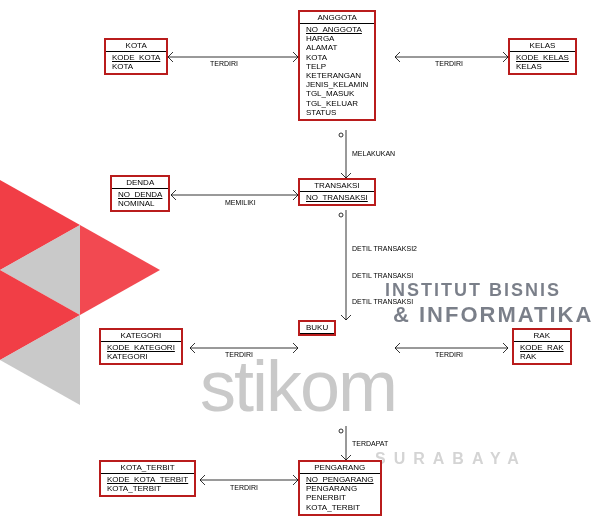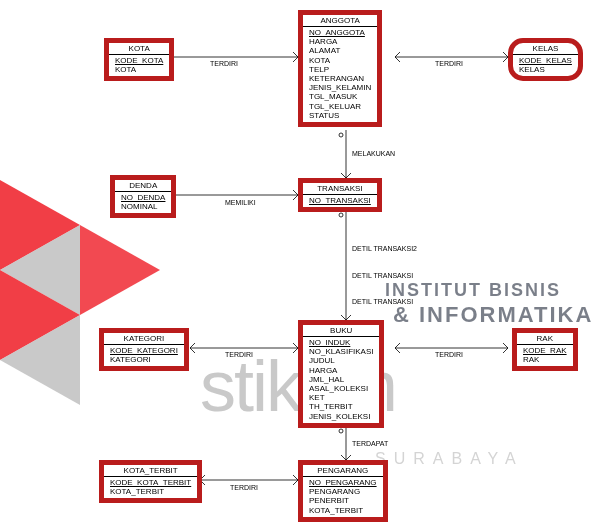--- a/index.html
+++ b/index.html
@@ -8,21 +8,21 @@
     width: 615px;
     height: 524px;
     background: #fff;
     font-family: Arial, sans-serif;
     font-size: 8px;
     position: relative;
     overflow: hidden;
   }
   .entity {
     position: absolute;
-    border: 5px solid #b91c1c;
+    border: 2px solid #b91c1c;
     background: #fff;
     z-index: 3;
   }
   .entity-title {
     text-align: center;
     border-bottom: 1px solid #000;
     padding: 1px 6px;
     font-size: 8px;
   }
   .entity-body {
@@ -56,21 +56,21 @@
 <svg class="watermark" width="615" height="524">
   <polygon points="0,180 80,225 0,270" fill="#ef1c26" opacity="0.85"></polygon>
   <polygon points="0,270 80,225 80,315" fill="#b2b2b2" opacity="0.7"></polygon>
   <polygon points="80,225 160,270 80,315" fill="#ef1c26" opacity="0.8"></polygon>
   <polygon points="0,270 80,315 0,360" fill="#ef1c26" opacity="0.85"></polygon>
   <polygon points="80,315 0,360 80,405" fill="#b2b2b2" opacity="0.7"></polygon>
 </svg>
 <div class="wm-text" style="top:280px; left:385px; font-size:18px;">INSTITUT BISNIS</div>
 <div class="wm-text" style="top:302px; left:393px; font-size:22px;">&amp; INFORMATIKA</div>
 <div class="wm-text" style="top:345px; left:200px; font-size:72px; color:#7a7a7a; letter-spacing:-2px; opacity:0.4; font-weight:normal;">stikom</div>
-<div class="wm-text" style="top:450px; left:375px; font-size:16px; color:#aaa; letter-spacing:8px; opacity:0.5; font-weight:normal;">SURABAYA</div>
+<div class="wm-text" style="top:450px; left:375px; font-size:16px; color:#aaa; letter-spacing:8px; opacity:0.5; font-weight:bold;">SURABAYA</div>
 
 <svg class="lines" width="615" height="524">
   <g stroke="#000" stroke-width="0.8" fill="none">
     <line x1="168" y1="57" x2="298" y2="57"></line>
     <line x1="395" y1="57" x2="508" y2="57"></line>
     <line x1="346" y1="130" x2="346" y2="178"></line>
     <line x1="171" y1="195" x2="298" y2="195"></line>
     <line x1="346" y1="210" x2="346" y2="320"></line>
     <line x1="190" y1="348" x2="298" y2="348"></line>
     <line x1="395" y1="348" x2="508" y2="348"></line>
@@ -117,21 +117,21 @@
       <div class="attr">KOTA</div>
       <div class="attr">TELP</div>
       <div class="attr">KETERANGAN</div>
       <div class="attr">JENIS_KELAMIN</div>
       <div class="attr">TGL_MASUK</div>
       <div class="attr">TGL_KELUAR</div>
       <div class="attr">STATUS</div>
     </div>
 </div>
 
-<div class="entity" style="left:508px; top:38px;border-radius:15px;">
+<div class="entity" style="left:508px; top:38px;">
   <div class="entity-title">KELAS</div>
   <div class="entity-body">
       <div class="attr pk">KODE_KELAS</div>
       <div class="attr">KELAS</div>
     </div>
 </div>
 
 <div class="entity" style="left:110px; top:175px;">
   <div class="entity-title">DENDA</div>
   <div class="entity-body">
@@ -150,31 +150,20 @@
 <div class="entity" style="left:99px; top:328px;">
   <div class="entity-title">KATEGORI</div>
   <div class="entity-body">
       <div class="attr pk">KODE_KATEGORI</div>
       <div class="attr">KATEGORI</div>
     </div>
 </div>
 
 <div class="entity" style="left:298px; top:320px;">
   <div class="entity-title">BUKU</div>
-  <div class="entity-body">
-      <div class="attr pk">NO_INDUK</div>
-      <div class="attr">NO_KLASIFIKASI</div>
-      <div class="attr">JUDUL</div>
-      <div class="attr">HARGA</div>
-      <div class="attr">JML_HAL</div>
-      <div class="attr">ASAL_KOLEKSI</div>
-      <div class="attr">KET</div>
-      <div class="attr">TH_TERBIT</div>
-      <div class="attr">JENIS_KOLEKSI</div>
-    </div>
 </div>
 
 <div class="entity" style="left:512px; top:328px;">
   <div class="entity-title">RAK</div>
   <div class="entity-body">
       <div class="attr pk">KODE_RAK</div>
       <div class="attr">RAK</div>
     </div>
 </div>
 

